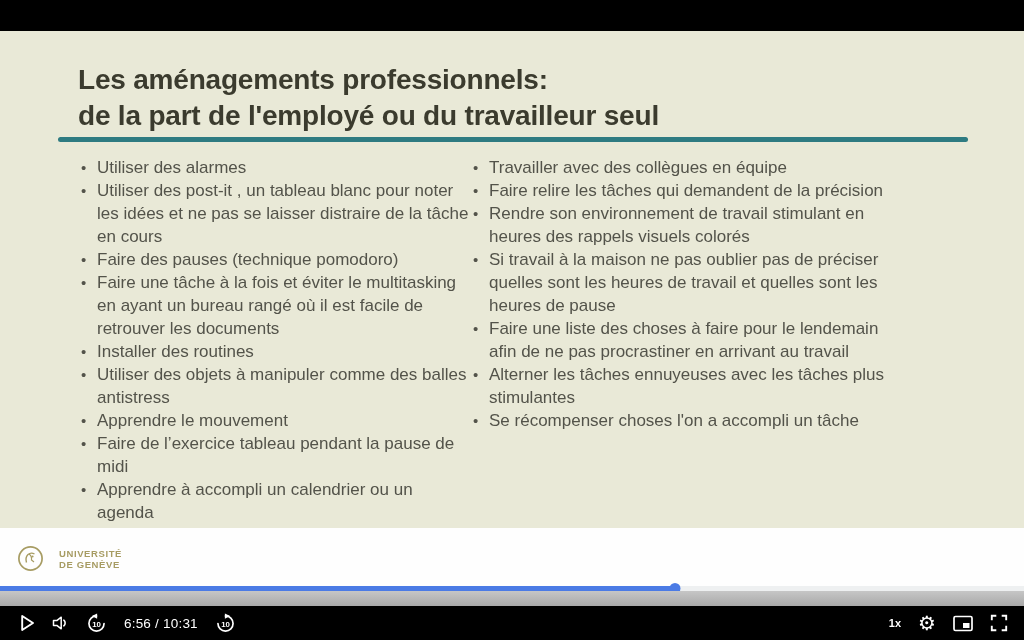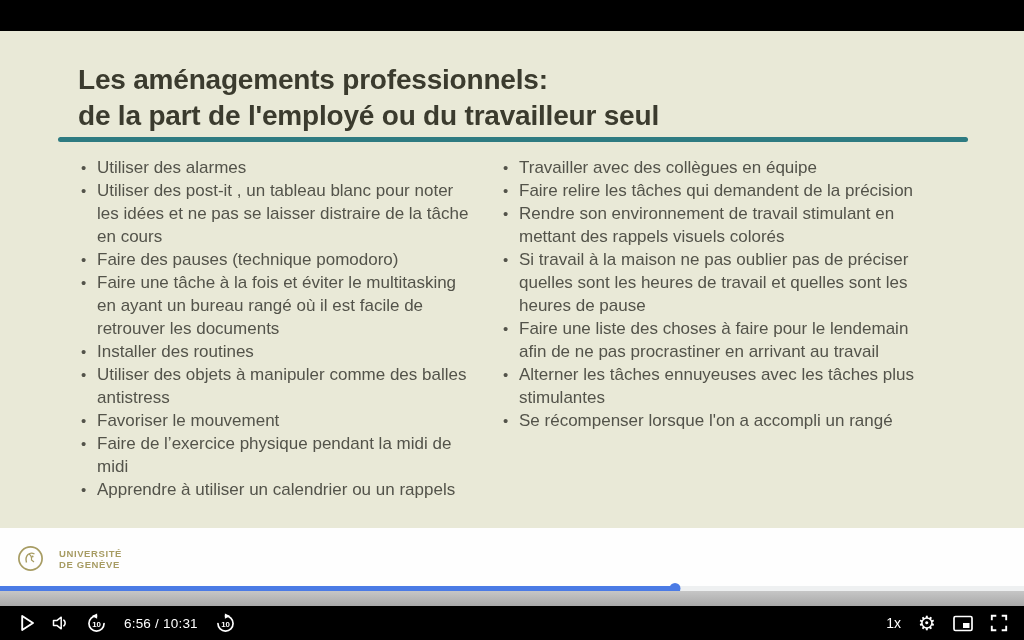--- a/index.html
+++ b/index.html
@@ -32,21 +32,20 @@
   }
   .underline {
     margin: 3px 0 0 58px;
     width: 910px; height: 5px;
     background: #2e7b81;
     border-radius: 3px / 60%;
   }
   .cols {
     display: flex;
     margin: 14px 0 0 80px;
-    gap: 30px;
   }
   ul.bullets {
     list-style: none;
     margin: 0; padding: 0;
     font-size: 17px;
     line-height: 23px;
     color: #53534a;
   }
   ul.bullets.left  { width: 392px; }
   ul.bullets.right { width: 432px; }
@@ -112,21 +111,21 @@
     background: none; border: none; padding: 0; margin: 0;
     display: flex; align-items: center; justify-content: center;
     cursor: pointer; color: #fff;
   }
   .time {
     color: #fff; font-size: 13.5px; font-weight: 500;
     letter-spacing: 0.2px;
     display: flex; align-items: flex-end;
   }
   .time .sep { margin: 0 4px; }
-  .speed { color: #fff; font-size: 14px; font-weight: 400; }
+  .speed { color: #fff; font-size: 11px; font-weight: 700; }
   .gear-glyph { font-size: 20px; line-height: 20px; color: #fff; font-family: "DejaVu Sans", sans-serif; }
   svg { display: block; }
 </style>
 </head>
 <body>
 
 <div class="stage">
 
   <div class="top-bar"></div>
 
@@ -137,32 +136,32 @@
     </h1>
     <div class="underline"></div>
     <div class="cols">
       <ul class="bullets left">
           <li>Utiliser des alarmes</li>
           <li>Utiliser des post-it , un tableau blanc pour noter les idées et ne pas se laisser distraire de la tâche en cours</li>
           <li>Faire des pauses (technique pomodoro)</li>
           <li>Faire une tâche à la fois et éviter le multitasking en ayant un bureau rangé où il est facile de retrouver les documents</li>
           <li>Installer des routines</li>
           <li>Utiliser des objets à manipuler comme des balles antistress</li>
-          <li>Favoriser le mouvement</li>
-          <li>Faire de l’exercice physique pendant la midi de midi</li>
-          <li>Apprendre à utiliser un calendrier ou un rappels</li>
+          <li>Apprendre le mouvement</li>
+          <li>Faire de l’exercice tableau pendant la pause de midi</li>
+          <li>Apprendre à accompli un calendrier ou un agenda</li>
         </ul>
       <ul class="bullets right">
           <li>Travailler avec des collègues en équipe</li>
           <li>Faire relire les tâches qui demandent de la précision</li>
-          <li>Rendre son environnement de travail stimulant en mettant des rappels visuels colorés</li>
+          <li>Rendre son environnement de travail stimulant en heures des rappels visuels colorés</li>
           <li>Si travail à la maison ne pas oublier pas de préciser quelles sont les heures de travail et quelles sont les heures de pause</li>
           <li>Faire une liste des choses à faire pour le lendemain afin de ne pas procrastiner en arrivant au travail</li>
           <li>Alterner les tâches ennuyeuses avec les tâches plus stimulantes</li>
-          <li>Se récompenser lorsque l'on a accompli un rangé</li>
+          <li>Se récompenser choses l'on a accompli un tâche</li>
         </ul>
     </div>
   </div>
 
   <div class="footer">
     <div class="logo">
       <span>
         <svg width="27" height="27" viewBox="0 0 27 27">
           <circle cx="13.5" cy="13.5" r="11.6" fill="none" stroke="#a79c63" stroke-width="1.7"></circle>
           <path d="M9.5 17.5 q-1.5 -5 1.5 -8 q3 -2.5 6.5 -0.5" fill="none" stroke="#a79c63" stroke-width="1.4"></path>

